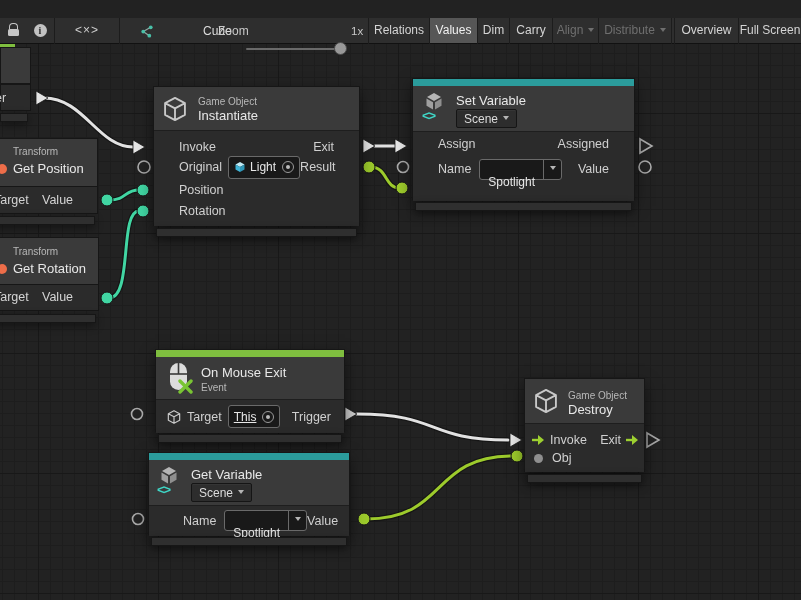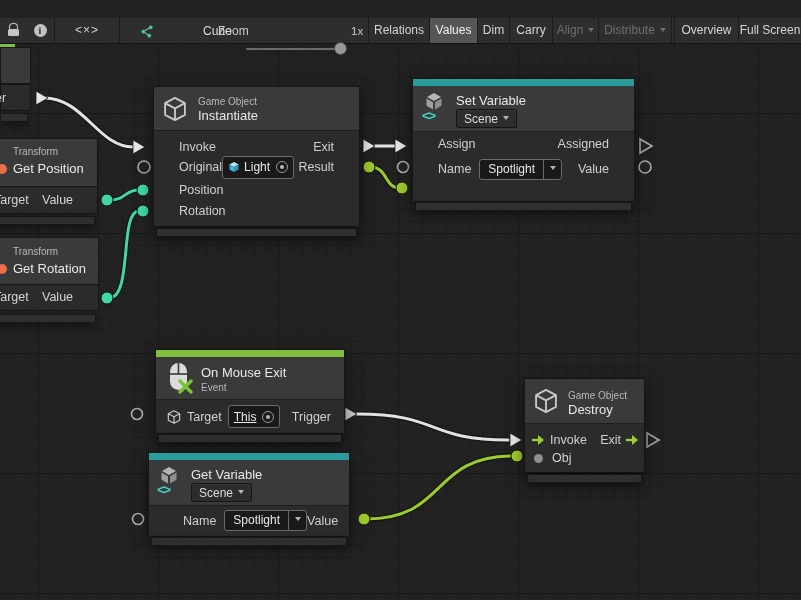--- a/index.html
+++ b/index.html
@@ -76,21 +76,21 @@
   .odot{width:10px;height:10px;border-radius:50%;background:#ed6d49;position:absolute;}
   .graydot{width:9px;height:9px;border-radius:50%;background:#8f8f8f;display:inline-block;}
   
   .objfield{display:inline-flex;align-items:center;gap:4px;background:#191919;border:1px solid #6a6a6a;
     border-radius:3px;padding:2px 5px;height:17px;color:#e8e8e8;font-size:12px;}
   .tgt{width:10px;height:10px;border:1px solid #999;border-radius:50%;position:relative;display:inline-block;}
   .tgt::after{content:"";position:absolute;left:3px;top:3px;width:4px;height:4px;background:#bbb;border-radius:50%;}
   .ddbtn{display:inline-flex;align-items:center;background:#2d2d2d;border:1px solid #151515;border-radius:2px;
     padding:1px 7px;height:15px;font-size:12px;color:#dcdcdc;box-shadow:inset 0 1px 0 rgba(255,255,255,.04);}
   .enumfield{display:inline-flex;align-items:stretch;background:#191919;border:1px solid #6a6a6a;border-radius:3px;height:19px;font-size:12px;color:#e8e8e8;}
-  .enumlabel{padding:2px 8px 0 8px;}
+  .enumlabel{padding:15px 8px 0 8px;}
   .enumcaret{border-left:1px solid #6a6a6a;width:17px;display:flex;align-items:center;justify-content:center;}
   .vicon{position:absolute;}
   .vglyph{position:absolute;color:#3fd8c8;font-weight:bold;font-size:13px;letter-spacing:-1px;}
 </style>
 </head>
 <body>
 
 <div id="screen">
 
   <div id="canvas"></div>
@@ -183,21 +183,21 @@
         <span class="ncat" style="left:44px;top:9px;">Game Object</span>
         <span class="ntitle" style="left:44px;top:21px;">Instantiate</span>
       </div>
       <div class="nbody" style="height:95px;">
         <div class="prow" style="top:8px;height:16px;padding:0 25px;justify-content:space-between;">
           <span>Invoke</span>
           <span>Exit</span>
         </div>
         <div class="prow" style="top:25px;height:22px;padding:0 25px;">
           <span>Original</span>
-          <span class="objfield" style="">
+          <span class="objfield" style="margin-left:6px;">
             <svg width="12" height="12" viewBox="0 0 24 24">
               <path d="M12,2 L21,7 L12,12 L3,7 Z" fill="#bfeaf5"></path>
               <path d="M3,7 L12,12 L12,22 L3,17 Z" fill="#3fb3d6"></path>
               <path d="M21,7 L12,12 L12,22 L21,17 Z" fill="#2f97b8"></path>
             </svg>
             <span>Light</span>
             <span class="tgt" style="margin-left:2px;"></span>
           </span>
           <span style="margin-left:auto;">Result</span>
         </div>

